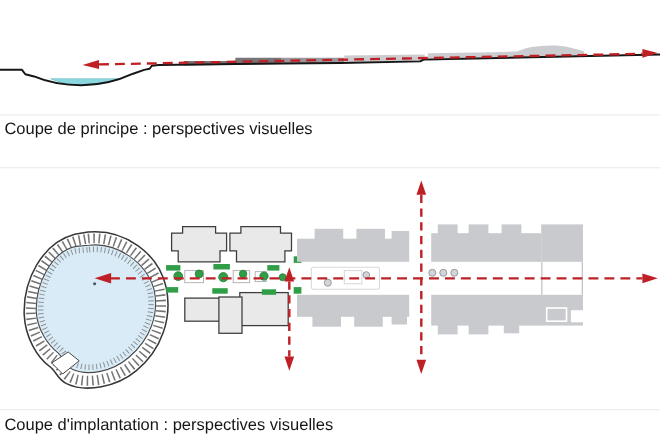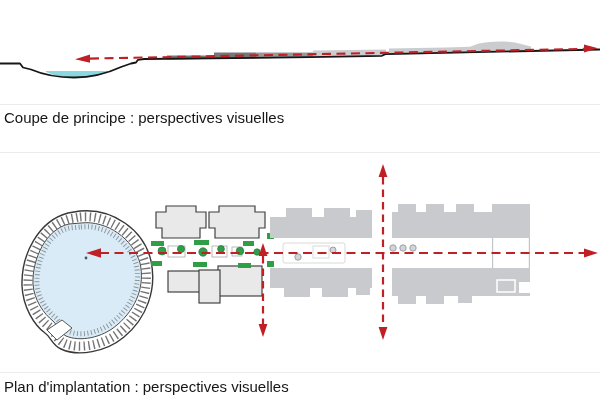--- a/index.html
+++ b/index.html
@@ -144,15 +144,15 @@
       <polygon class="ah" points="263,337 258.6,324 267.4,324"></polygon>
     </g>
     <g>
       <polygon class="ah" points="383,164 378.6,177 387.4,177"></polygon>
       <line class="dashv" x1="383" y1="177" x2="383" y2="327"></line>
       <polygon class="ah" points="383,340 378.6,327 387.4,327"></polygon>
     </g>
   </svg>
 
   <div class="divider" style="top:372px"></div>
-  <div class="caption" style="top:377px">Plan d'implantation : perspectives visuelles</div>
+  <div class="caption" style="top:377px">Coupe d'implantation : perspectives visuelles</div>
 
 </div>
 
 </body></html>

